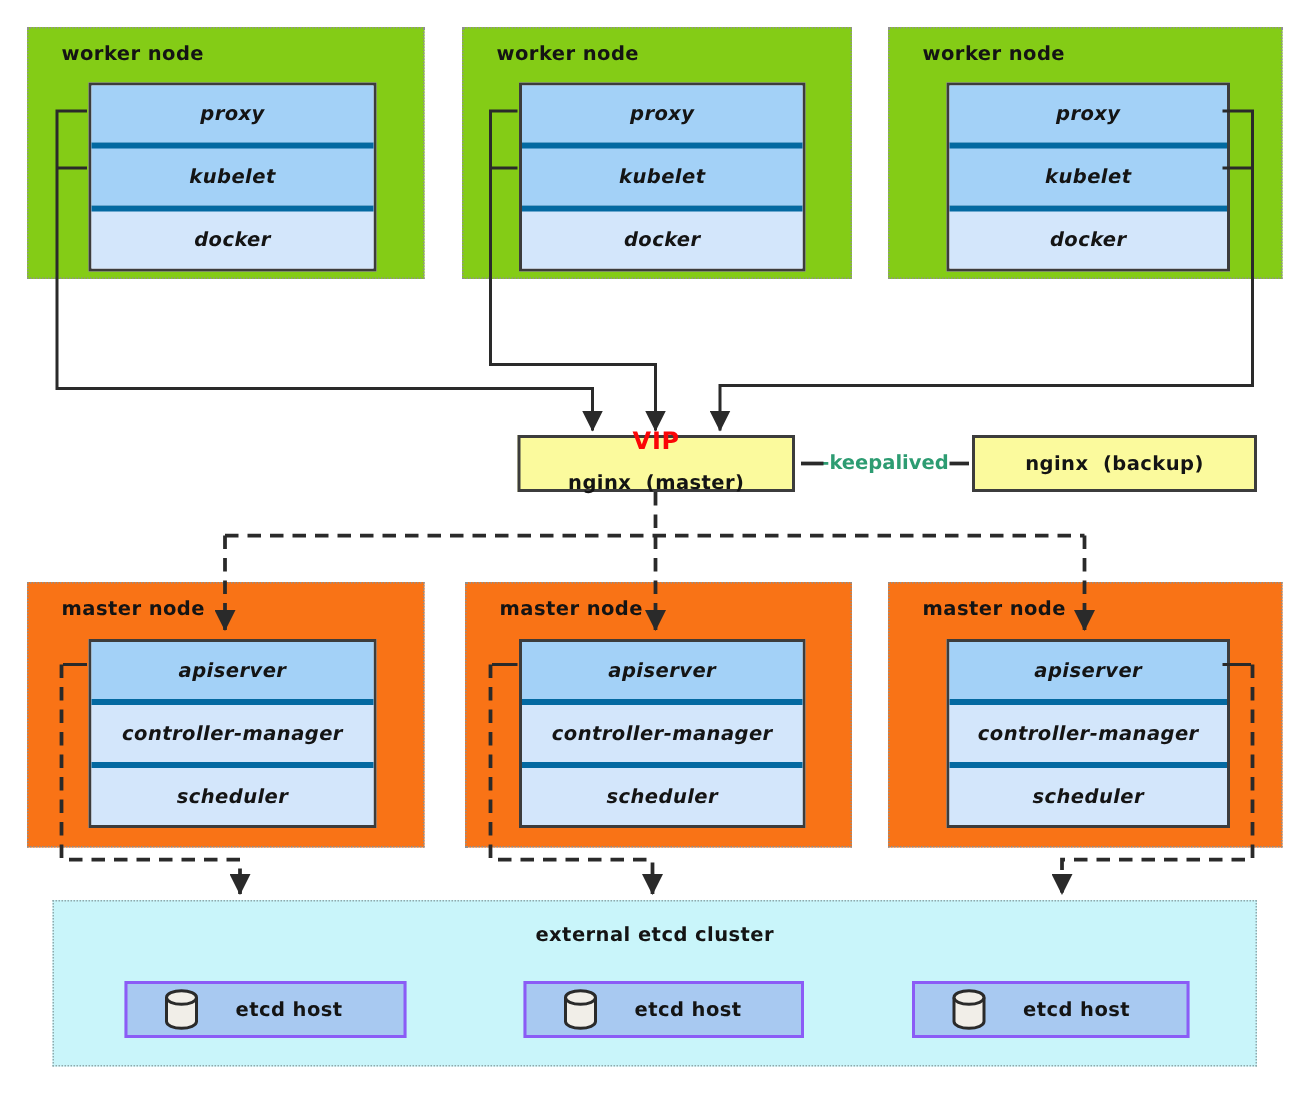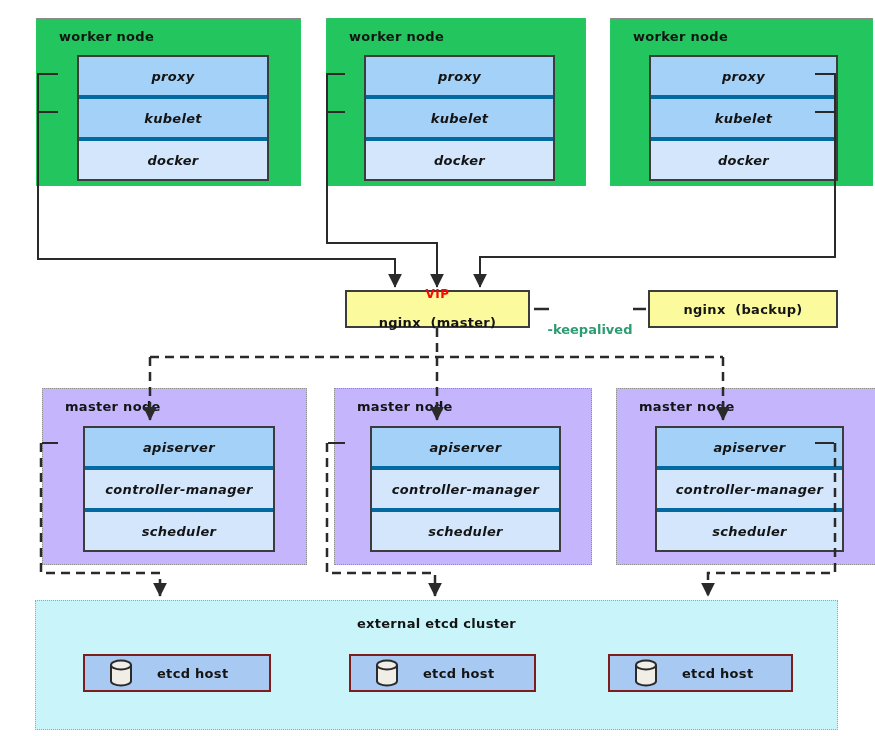--- a/index.html
+++ b/index.html
@@ -2,22 +2,22 @@
 <html><head>
 <meta charset="utf-8">
 <style>
   html,body{margin:0;padding:0;background:#ffffff;}
   #canvas{
     position:relative;width:875px;height:736px;background:#ffffff;
     font-family:"DejaVu Sans","Liberation Sans",sans-serif;
     color:#141414;overflow:hidden;
   }
   .node{position:absolute;border:1px dotted #8f8f8f;box-sizing:border-box;}
-  .worker{background:#22c55e;margin-left:18px;}
-  .master{background:#c4b5fd;margin-left:24px;}
+  .worker{background:#84cc16;}
+  .master{background:#f97316;}
   .node-title{
     position:absolute;left:22px;top:10px;
     font-size:13px;font-weight:bold;letter-spacing:.3px;white-space:pre;
   }
   .stack{position:absolute;border:2px solid #3c3c3c;background:#fff;font-style:italic;}
   .row{
     height:38px;display:flex;align-items:center;justify-content:center;
     font-size:13px;font-weight:bold;letter-spacing:.3px;white-space:pre;
   }
   .row + .row{border-top:4px solid #0369a1;}
@@ -25,33 +25,33 @@
   .row.secondary{background:#d3e6fb;}
   .lb-box{
     position:absolute;background:#fbfa9d;border:2px solid #3c3c3c;
     box-sizing:border-box;display:flex;align-items:center;justify-content:center;
     font-size:13px;font-weight:bold;letter-spacing:.3px;
   }
   .lb-label{white-space:pre;}
   .lb-box .with-vip{margin-top:27px;}
   .vip{
     position:absolute;top:-4px;left:0;right:0;text-align:center;
-    color:#fb0506;font-size:12px;line-height:12px;font-weight:bold;letter-spacing:.5px;
+    color:#fb0506;font-size:16px;line-height:12px;font-weight:bold;letter-spacing:.5px;
   }
   .keepalived{
     position:absolute;left:590px;top:309px;transform:translate(-50%,-50%);
-    color:#2d9c72;font-size:13px;font-weight:bold;white-space:pre;margin-top:20px;
+    color:#2d9c72;font-size:13px;font-weight:bold;white-space:pre;
   }
   .etcd-cluster{position:absolute;background:#c9f5fa;border:1px dotted #8fa9ac;box-sizing:border-box;}
   .etcd-title{
     position:absolute;top:15px;left:0;right:0;text-align:center;
     font-size:13px;font-weight:bold;letter-spacing:.3px;
   }
   .etcd-host{
-    position:absolute;background:#a8c9f1;border:2px solid #7f1d1d;
+    position:absolute;background:#a8c9f1;border:2px solid #8b5cf6;
     box-sizing:border-box;display:flex;align-items:center;
     padding-left:24px;font-size:13px;font-weight:bold;letter-spacing:.3px;
   }
   .etcd-host .db-icon{margin-right:24px;display:block;}
   .etcd-host .host-label{white-space:pre;}
   #overlay{position:absolute;left:0;top:0;z-index:6;pointer-events:none;}
   .lb-box,.node,.etcd-cluster{z-index:1;}
   .vip{z-index:8;}
 </style>
 </head>
@@ -117,21 +117,21 @@
 
   <div class="node master" style="left:592px;top:388px;width:263px;height:177px;">
     <div class="node-title">master node</div>
     <div class="stack" style="left:38px;top:37px;width:185px;">
       <div class="row primary">apiserver</div>
       <div class="row secondary">controller-manager</div>
       <div class="row secondary">scheduler</div>
     </div>
   </div>
 
-  <div class="etcd-cluster" style="left:35px;top:600px;width:803px;height:130px;">
+  <div class="etcd-cluster" style="left:35px;top:600px;width:803px;height:111px;">
     <div class="etcd-title">external etcd cluster</div>
 
     <div class="etcd-host" style="left:47px;top:53px;width:188px;height:38px;">
       <svg class="db-icon" width="24" height="28" viewBox="0 0 24 28">
         <path d="M2 6 v16 a10 4.5 0 0 0 20 0 v-16" fill="#f1eee8" stroke="#2a2a2a" stroke-width="2"></path>
         <ellipse cx="12" cy="6" rx="10" ry="4.5" fill="#f1eee8" stroke="#2a2a2a" stroke-width="2"></ellipse>
       </svg>
       <span class="host-label">etcd host</span>
     </div>
 

